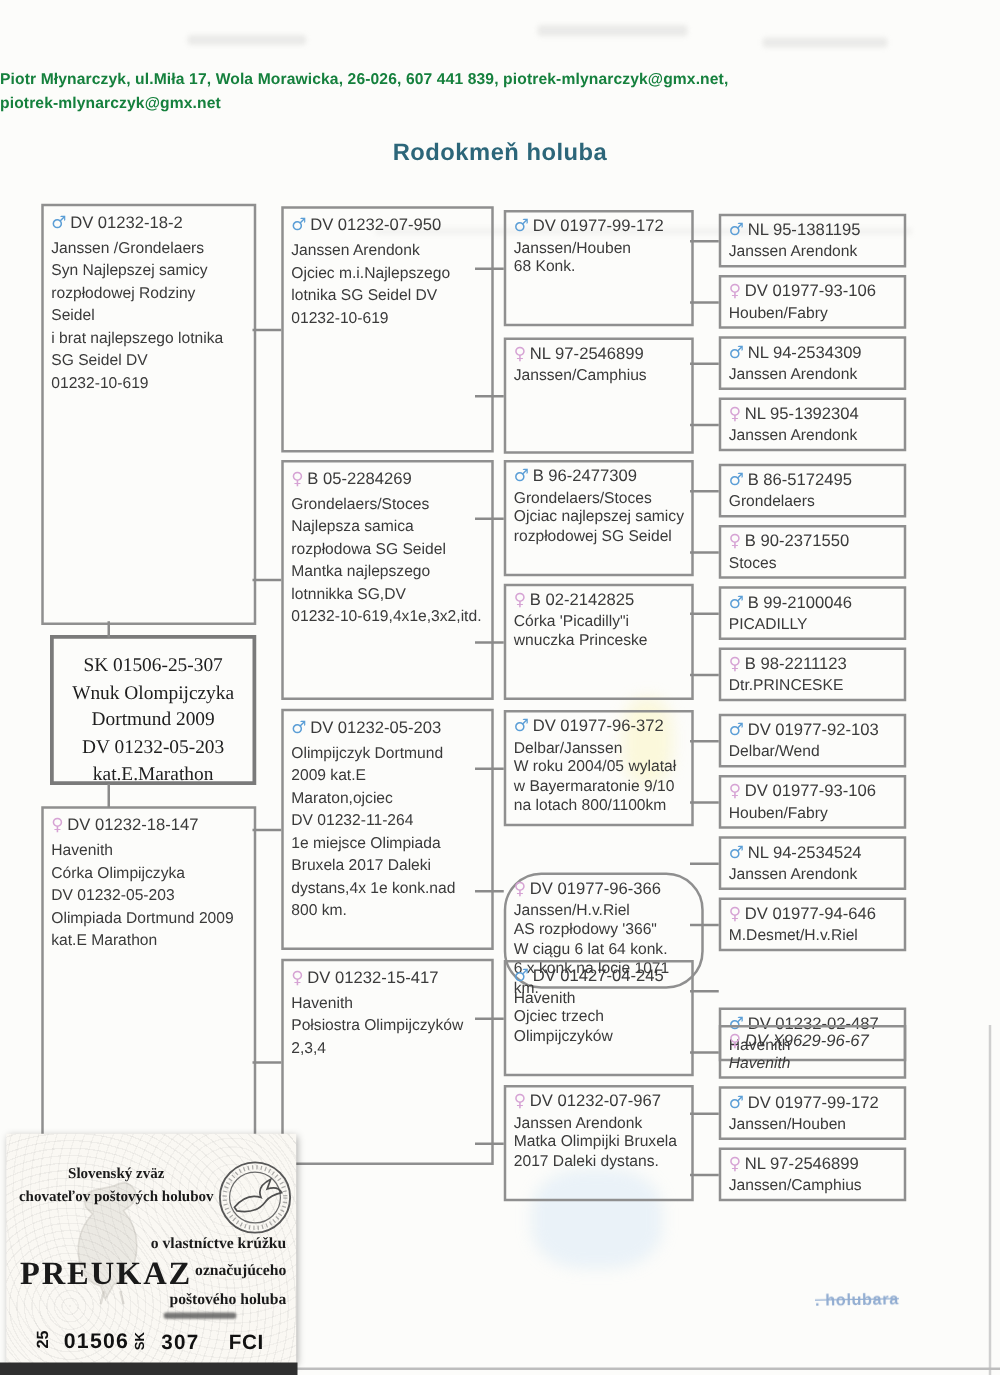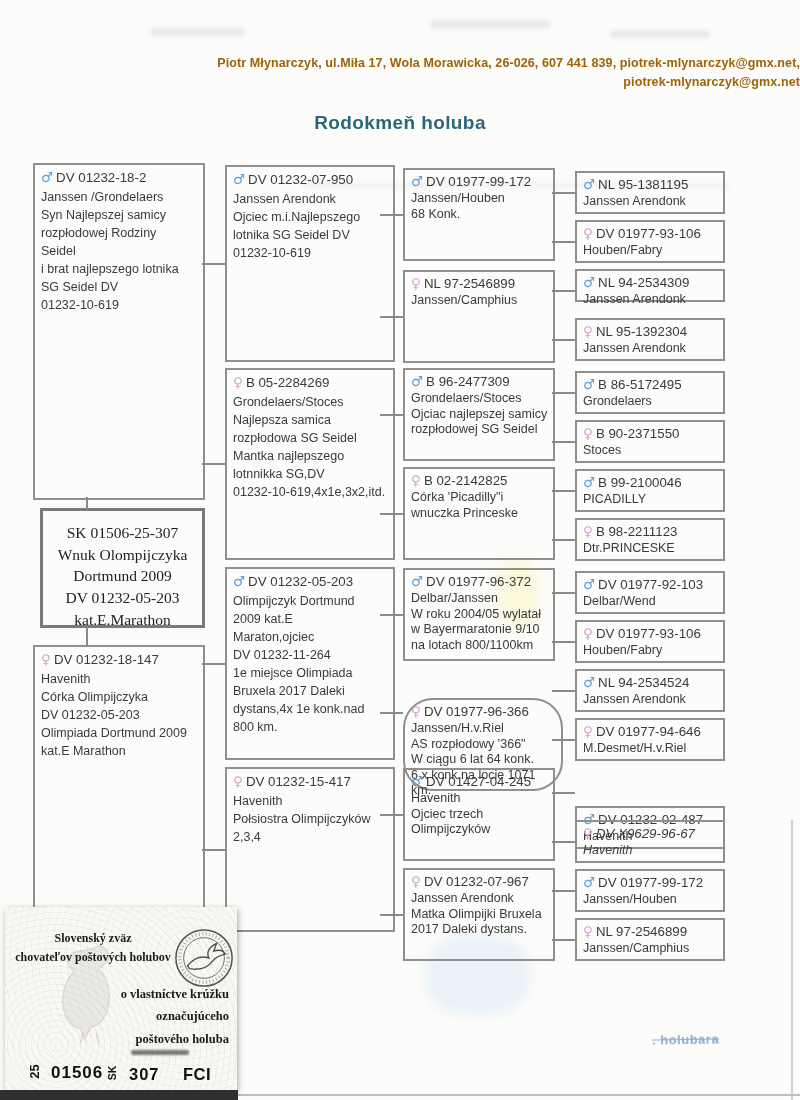--- a/index.html
+++ b/index.html
@@ -1,21 +1,21 @@
 <!DOCTYPE html>
 <html><head>
 <meta charset="utf-8">
 <style>
   *{margin:0;padding:0;box-sizing:border-box}
   html,body{background:#e9e9e9}
   #page{position:relative;width:800px;height:1100px;margin:0 auto;background:#fcfcfa;
         font-family:"Liberation Sans",sans-serif;overflow:hidden}
   
-  #contact{position:absolute;top:54px;left:0;width:100%;text-align:right;
-           color:#a16207;font-size:12.5px;line-height:1.5;font-weight:bold;letter-spacing:0.1px}
+  #contact{position:absolute;top:54px;left:0;width:100%;text-align:left;
+           color:#15803d;font-size:12.5px;line-height:1.5;font-weight:bold;letter-spacing:0.1px}
   #title{position:absolute;top:112px;left:0;width:100%;text-align:center;
          color:#2c6679;font-size:19px;font-weight:bold;letter-spacing:0.4px}
   
   .pbox{position:absolute;border:2px solid #8f8f8f;padding:3px 1px 2px 6px;
         color:#3a3a3a;font-size:12.5px;line-height:1.44;background:transparent}
   .pbox.compact{line-height:1.24}
   .pbox .ring{font-size:13.3px;white-space:nowrap;margin-bottom:1px}
   .sex{font-family:"DejaVu Sans",sans-serif;font-size:13.5px;margin-right:3px}
   .sex.male{color:#5b9ed6}
   .sex.female{color:#d6a3d4}
@@ -200,21 +200,21 @@
       <div class="pbox compact" style="left: 575px; top: 171px; width: 150px; height: 43px;">
         <div class="ring"><span class="sex male">♂</span><span class="rn">NL 95-1381195</span></div>
         <div class="ln">Janssen Arendonk</div>
       </div>
       <div class="dash" style="left: 552px; top: 192px; width: 23px;"></div>
       <div class="pbox compact" style="left: 575px; top: 220px; width: 150px; height: 43px;">
         <div class="ring"><span class="sex female">♀</span><span class="rn">DV 01977-93-106</span></div>
         <div class="ln">Houben/Fabry</div>
       </div>
       <div class="dash" style="left: 552px; top: 241px; width: 23px;"></div>
-      <div class="pbox compact" style="left: 575px; top: 269px; width: 150px; height: 33px;">
+      <div class="pbox compact" style="left: 575px; top: 269px; width: 150px; height: 43px;">
         <div class="ring"><span class="sex male">♂</span><span class="rn">NL 94-2534309</span></div>
         <div class="ln">Janssen Arendonk</div>
       </div>
       <div class="dash" style="left: 552px; top: 290px; width: 23px;"></div>
       <div class="pbox compact" style="left: 575px; top: 318px; width: 150px; height: 43px;">
         <div class="ring"><span class="sex female">♀</span><span class="rn">NL 95-1392304</span></div>
         <div class="ln">Janssen Arendonk</div>
       </div>
       <div class="dash" style="left: 552px; top: 339px; width: 23px;"></div>
       <div class="pbox compact" style="left: 575px; top: 371px; width: 150px; height: 43px;">
@@ -296,20 +296,21 @@
       <div>chovateľov poštových holubov</div>
     </div>
     <div id="card-seal">
       <svg width="62" height="62" viewBox="0 0 64 64">
         <circle cx="32" cy="32" r="29" fill="none" stroke="#565656" stroke-width="1.6"></circle>
         <circle cx="32" cy="32" r="25" fill="none" stroke="#6a6a6a" stroke-width="3.5" stroke-dasharray="1 2.6" opacity="0.55"></circle>
         <circle cx="32" cy="32" r="21" fill="none" stroke="#6a6a6a" stroke-width="1"></circle>
         <path d="M15 40 q10 -12 22 -8 q-4 -9 8 -15 l-3 8 q9 -3 12 3 q-9 2 -13 7 q-8 11 -24 8 z" fill="none" stroke="#4f4f4f" stroke-width="1.4"></path>
       </svg>
     </div>
+    <div id="card-title">PREUKAZ</div>
     <div id="card-sub">
       <div>o vlastníctve krúžku</div>
       <div>označujúceho</div>
       <div>poštového holuba</div>
     </div>
     <div id="card-strike"></div>
     <div class="serial" id="serial-prefix">25</div>
     <div class="serial" id="serial-number">01506</div>
     <div class="serial" id="serial-country">SK</div>
     <div class="serial" id="serial-suffix">307</div>

